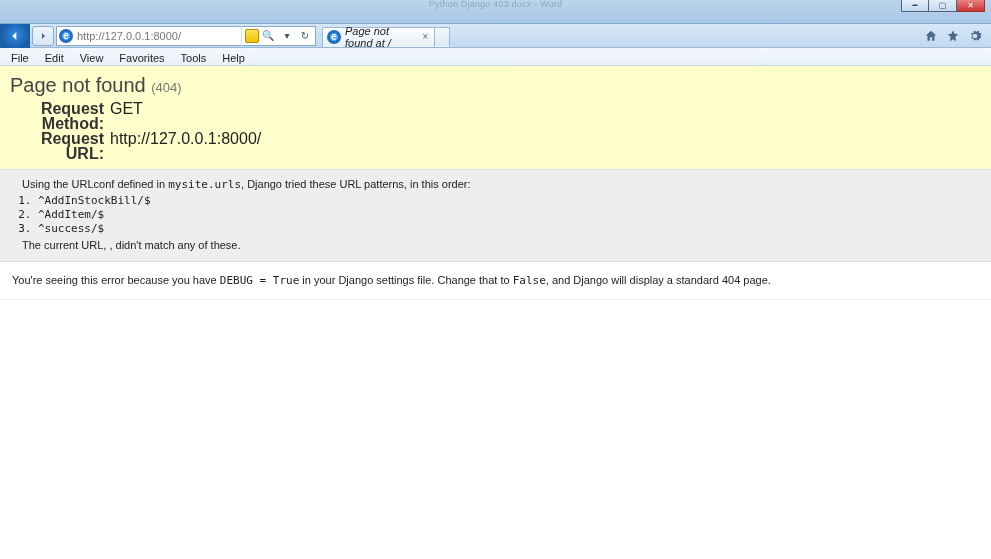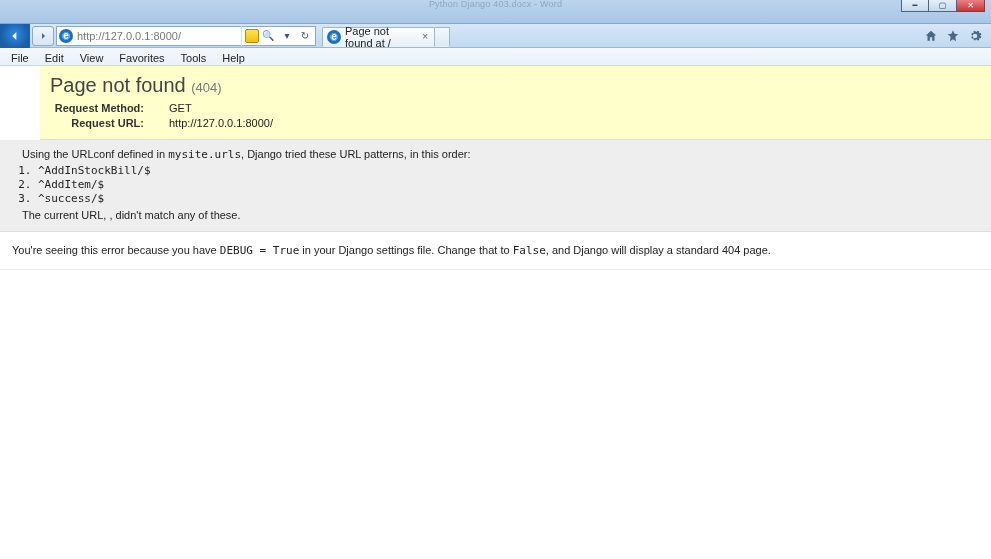--- a/index.html
+++ b/index.html
@@ -94,20 +94,21 @@
   .tab {
     height: 20px;
     background: linear-gradient(#fdfefe,#e8f0f8);
     border: 1px solid #9ab7d4; border-bottom: 1px solid #e8f0f8;
     border-radius: 2px 2px 0 0;
     display:flex; align-items:center;
     padding: 0 4px;
     gap:4px;
     font-size: 11px; color:#222;
     min-width: 110px;
+    font-style: italic;
   }
   .tab .ie-icon { width:14px; height:14px; }
   .tab-close { margin-left:auto; font-size:10px; color:#666; padding:0 2px;}
   .newtab {
     width:18px; height:20px;
     border:1px solid #9ab7d4; border-left:none; border-bottom:1px solid #e8f0f8;
     background: linear-gradient(#f3f8fc,#dde9f4);
   }
 
   .nav-tools { margin-left:auto; display:flex; gap:6px; padding-right:6px; }
@@ -127,26 +128,25 @@
   .menubar .mi { padding: 1px 7px; }
 
   
   .page { height: calc(559px - 10px - 24px - 18px - 6px); overflow:auto; background:#fff;}
   .page-inner { padding: 0; font-size: 11px; color:#111; }
 
   .summary {
     background: #ffffcc;
     border-bottom: 1px solid #ddd;
     padding: 8px 10px 8px 10px;
-    margin-left: 40px;
   }
   .summary h1 { font-size: 20px; font-weight: 500; color:#444; }
   .summary h1 .code { font-size: 13px; color:#777; font-weight: normal; }
   .meta { margin-top: 4px; }
-  .meta-row { display:flex; font-size:11px; line-height: 15px; gap: 19px;}
+  .meta-row { display:flex; font-size:16px; line-height: 15px;}
   .meta-row .k { width: 100px; text-align:right; padding-right:6px; font-weight:bold; color:#333;}
   .meta-row .v { color:#222;text-align:right; }
 
   .info {
     background: #eee;
     border-bottom: 1px solid #ddd;
     padding: 6px 10px 8px 10px;
     font-size: 11px; color:#222;
   }
   .info p { margin: 2px 12px; }

